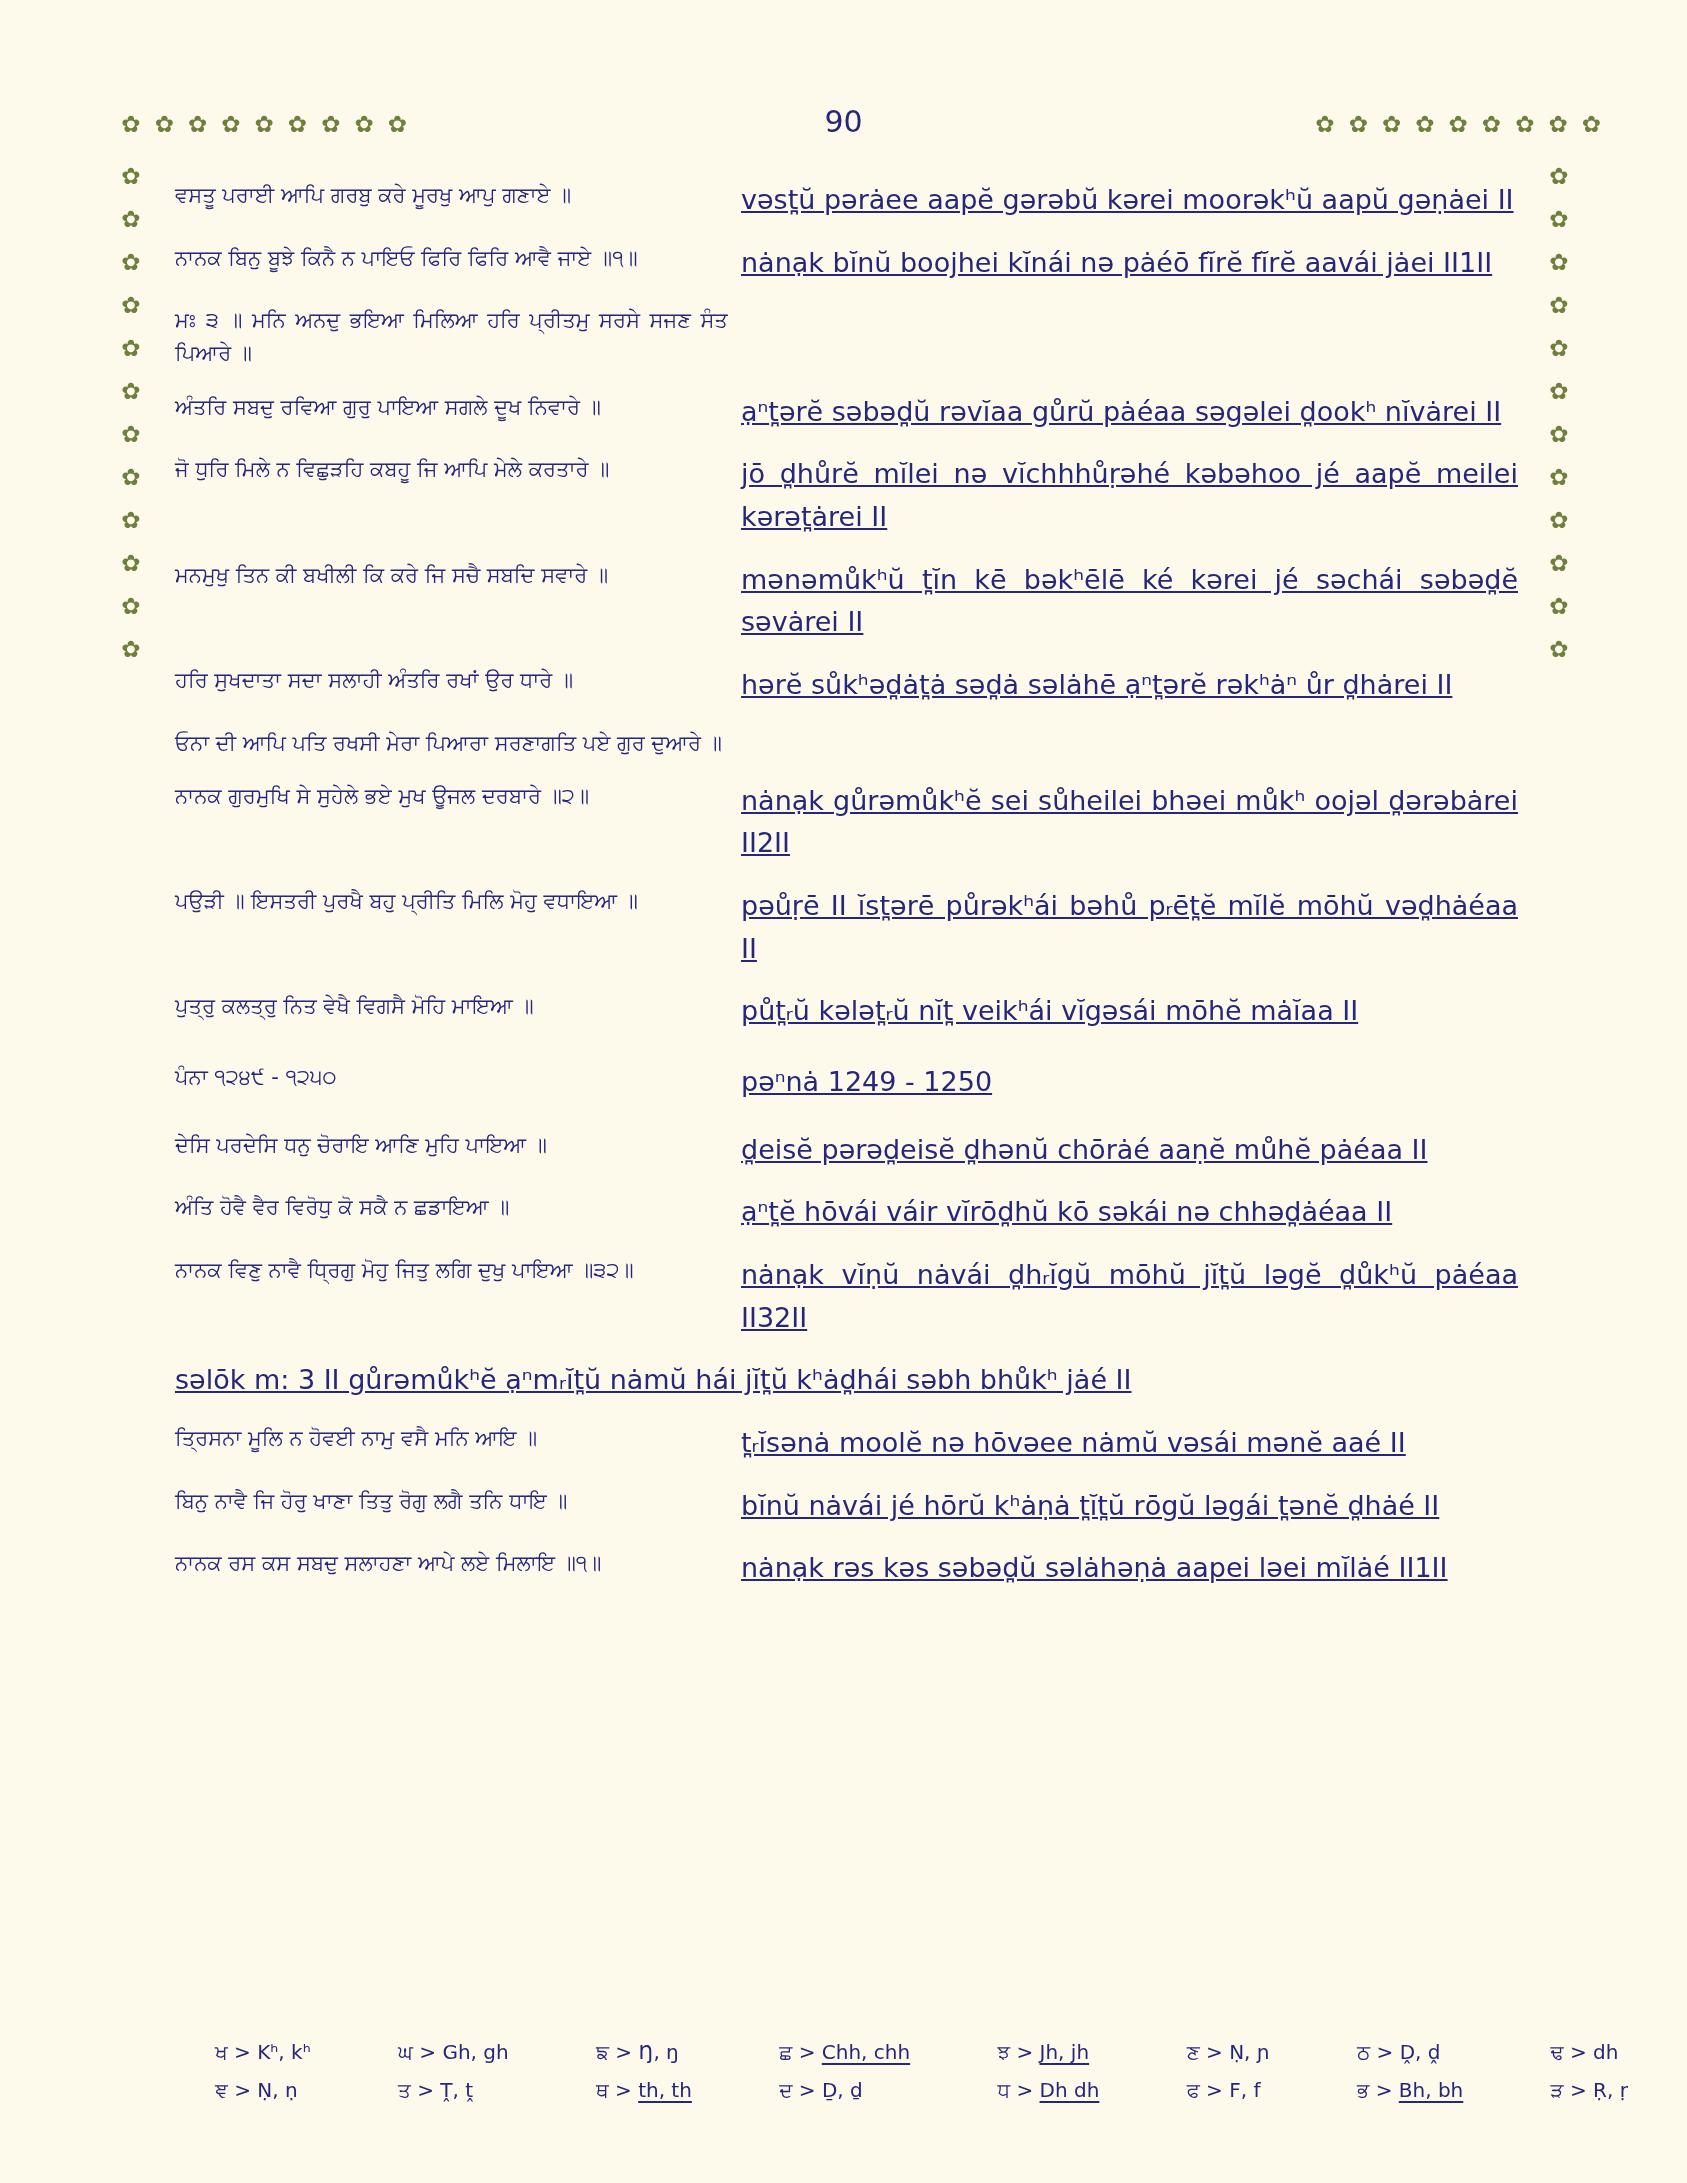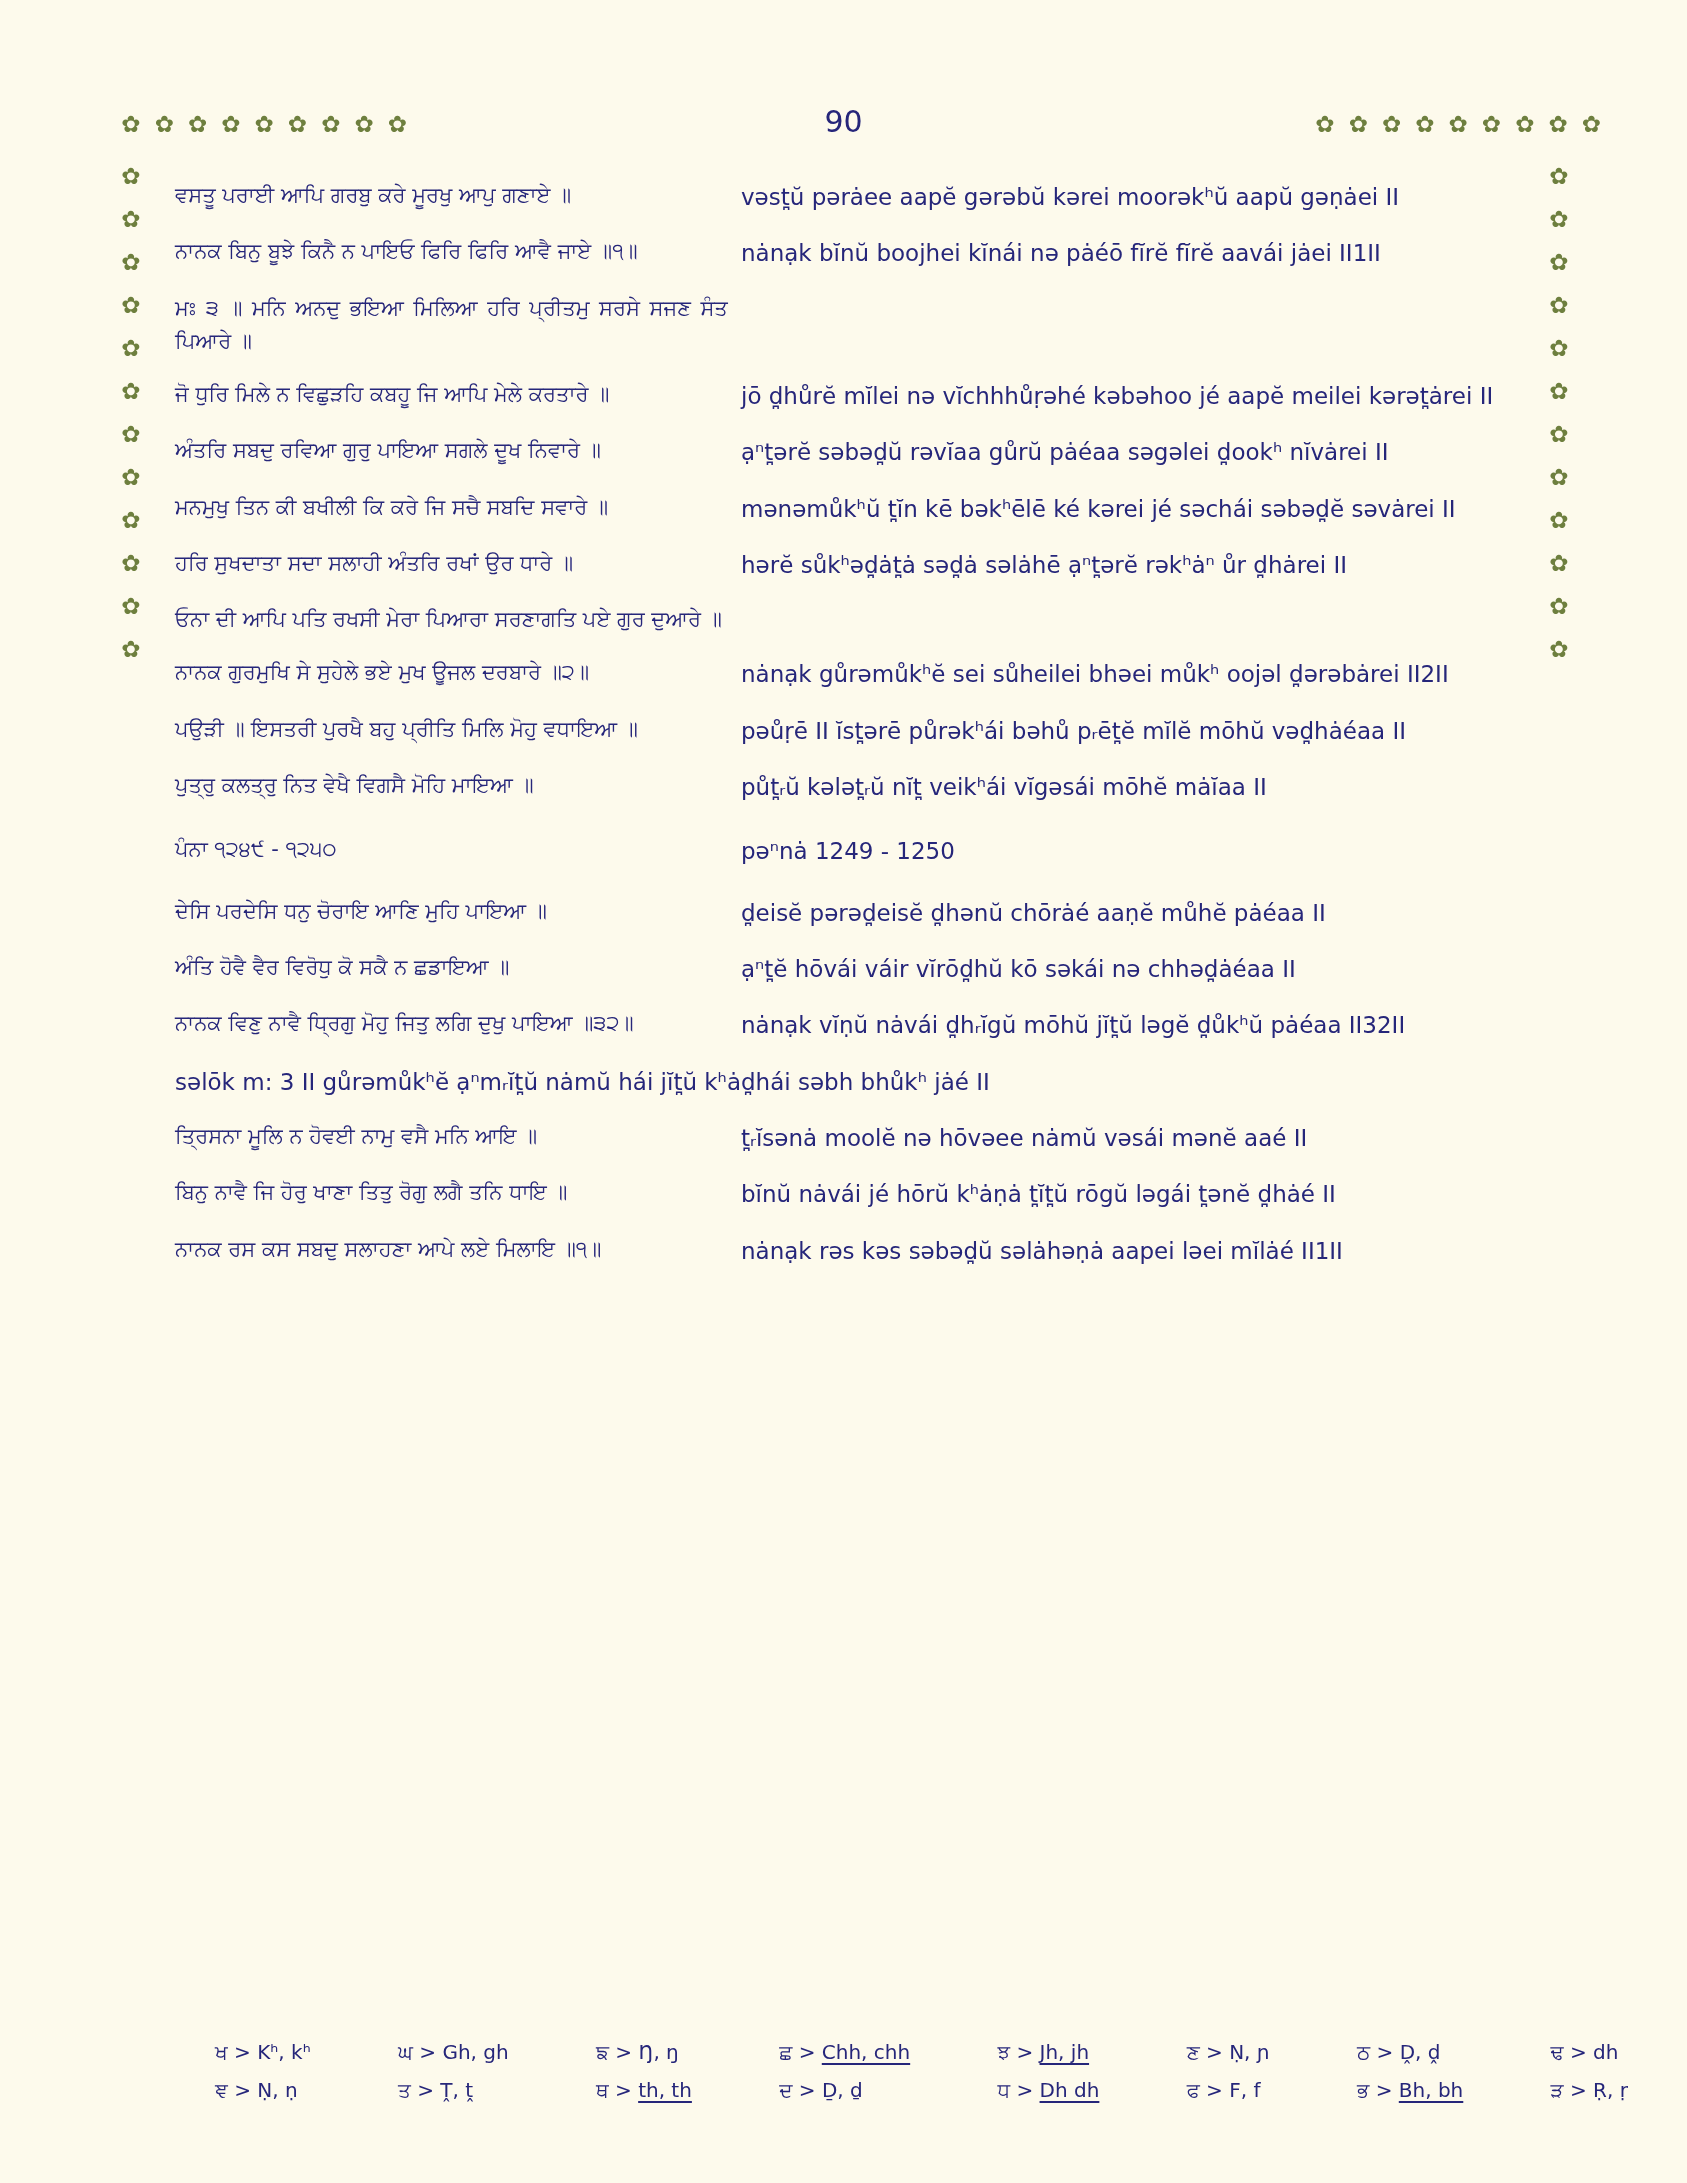--- a/index.html
+++ b/index.html
@@ -21,21 +21,21 @@
   .col-l  { left:119px; top:164px; }
   .col-r  { left:1547px; top:164px; }
 
   .content { position:absolute; left:175px; top:179px; width:1343px; }
   .vrow { display:flex; margin-bottom:20px; }
   .gcell {
     width:566px; box-sizing:border-box; padding-right:13.2px;
     font-size:21px; line-height:1.58; text-align:justify;
   }
   .rcell {
-    flex:1; font-size:23px; line-height:1.58; text-align:justify;
+    flex:1; font-size:27px; line-height:1.58; text-align:justify;text-decoration:underline;
   }
   .header-row { margin:28px 0 25px; }
   .header-row .gcell, .header-row .rcell { text-align:left; }
 
   .legend {
     position:absolute; left:215px; top:2039px; width:1413px;
     display:grid; grid-template-columns:repeat(8,auto);
     justify-content:space-between; row-gap:12px;
     font-size:20px; line-height:1.3;
   }
@@ -107,26 +107,26 @@
       <div class="rcell">vəst̪ŭ pərȧee aapĕ gərəbŭ kərei moorəkʰŭ aapŭ gəṇȧei II</div>
     </div>
     <div class="vrow">
       <div class="gcell">ਨਾਨਕ ਬਿਨੁ ਬੂਝੇ ਕਿਨੈ ਨ ਪਾਇਓ ਫਿਰਿ ਫਿਰਿ ਆਵੈ ਜਾਏ ॥੧॥</div>
       <div class="rcell">nȧnạk bĭnŭ boojhei kĭnái nə pȧéō fĭrĕ fĭrĕ aavái jȧei II1II</div>
     </div>
     <div class="vrow">
       <div class="gcell">ਮਃ ੩ ॥ ਮਨਿ ਅਨਦੁ ਭਇਆ ਮਿਲਿਆ ਹਰਿ ਪ੍ਰੀਤਮੁ ਸਰਸੇ ਸਜਣ ਸੰਤ ਪਿਆਰੇ ॥</div>
     </div>
     <div class="vrow">
+      <div class="gcell">ਅੰਤਰਿ ਸਬਦੁ ਰਵਿਆ ਗੁਰੁ ਪਾਇਆ ਸਗਲੇ ਦੂਖ ਨਿਵਾਰੇ ॥</div>
+      <div class="rcell">ạⁿt̪ərĕ səbəd̪ŭ rəvĭaa gůrŭ pȧéaa səgəlei d̪ookʰ nĭvȧrei II</div>
+    </div>
+    <div class="vrow">
       <div class="gcell">ਜੋ ਧੁਰਿ ਮਿਲੇ ਨ ਵਿਛੁੜਹਿ ਕਬਹੂ ਜਿ ਆਪਿ ਮੇਲੇ ਕਰਤਾਰੇ ॥</div>
       <div class="rcell">jō d̪hůrĕ mĭlei nə vĭchhhůṛəhé kəbəhoo jé aapĕ meilei kərət̪ȧrei II</div>
-    </div>
-    <div class="vrow">
-      <div class="gcell">ਅੰਤਰਿ ਸਬਦੁ ਰਵਿਆ ਗੁਰੁ ਪਾਇਆ ਸਗਲੇ ਦੂਖ ਨਿਵਾਰੇ ॥</div>
-      <div class="rcell">ạⁿt̪ərĕ səbəd̪ŭ rəvĭaa gůrŭ pȧéaa səgəlei d̪ookʰ nĭvȧrei II</div>
     </div>
     <div class="vrow">
       <div class="gcell">ਮਨਮੁਖੁ ਤਿਨ ਕੀ ਬਖੀਲੀ ਕਿ ਕਰੇ ਜਿ ਸਚੈ ਸਬਦਿ ਸਵਾਰੇ ॥</div>
       <div class="rcell">mənəmůkʰŭ t̪ĭn kē bəkʰēlē ké kərei jé səchái səbəd̪ĕ səvȧrei II</div>
     </div>
     <div class="vrow">
       <div class="gcell">ਹਰਿ ਸੁਖਦਾਤਾ ਸਦਾ ਸਲਾਹੀ ਅੰਤਰਿ ਰਖਾਂ ਉਰ ਧਾਰੇ ॥</div>
       <div class="rcell">hərĕ sůkʰəd̪ȧt̪ȧ səd̪ȧ səlȧhē ạⁿt̪ərĕ rəkʰȧⁿ ůr d̪hȧrei II</div>
     </div>
     <div class="vrow">

